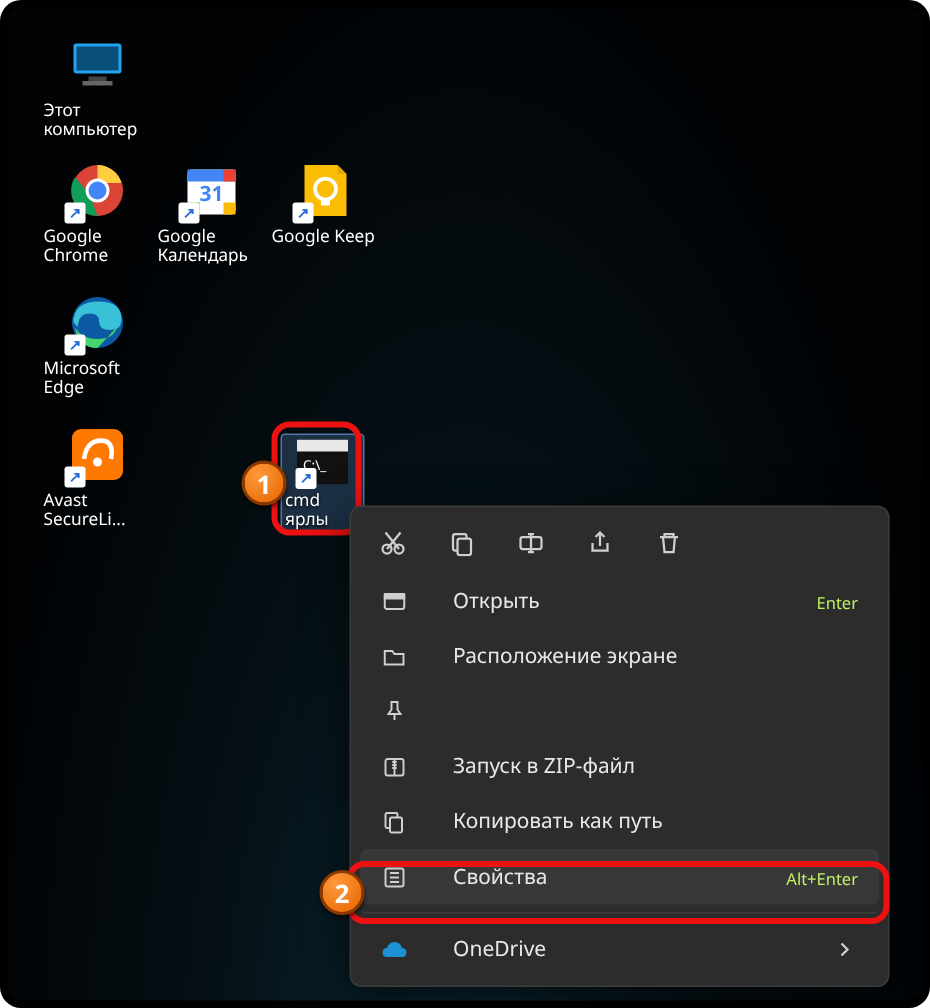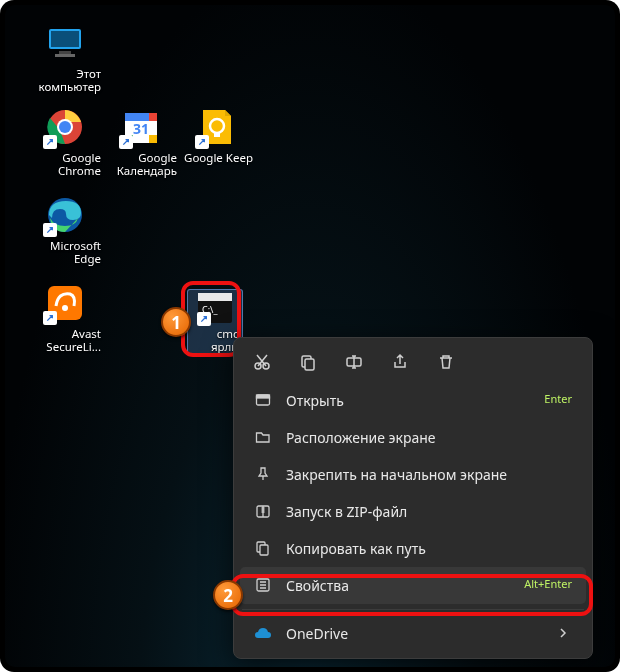--- a/index.html
+++ b/index.html
@@ -5,35 +5,35 @@
   * { box-sizing: border-box; margin: 0; padding: 0; }
   html, body { width: 620px; height: 672px; overflow: hidden; font-family: "Segoe UI", system-ui, sans-serif; }
   .frame { width: 620px; height: 672px; background: #000; padding: 5px; border-radius: 14px; }
   .desktop {
     position: relative; width: 100%; height: 100%;
     background: radial-gradient(ellipse at 50% 110%, #0a2a38 0%, #051015 40%, #010305 75%);
     border-radius: 10px; overflow: hidden;
   }
 
   
-  .di { position: absolute; width: 72px; text-align: right; color: #fff; font-size: 11.5px; line-height: 1.15; cursor: pointer; }
+  .di { position: absolute; width: 72px; text-align: left; color: #fff; font-size: 11.5px; line-height: 1.15; cursor: pointer; }
   .di .ic { width: 40px; height: 40px; margin: 0 auto 4px; display: flex; align-items: center; justify-content: center; position: relative; }
   .di .lbl { text-shadow: 0 1px 2px #000; }
   .shortcut-arrow { position: absolute; bottom: -2px; left: -2px; width: 14px; height: 14px; background: #fff; border-radius: 2px; display: flex; align-items: center; justify-content: center; font-size: 10px; color: #2a6fd4; font-weight: bold; }
 
   
   .cm {
     position: absolute; left: 228px; top: 332px; width: 360px;
     background: #2c2c2c; border: 1px solid #3c3c3c; border-radius: 8px;
     box-shadow: 0 8px 30px rgba(0,0,0,.7); color: #e8e8e8;
     padding: 6px; font-size: 14px;
   }
   .cm-iconrow { display: flex; gap: 26px; padding: 8px 12px 10px; }
   .cm-iconrow .ib { width: 20px; height: 20px; display: flex; align-items: center; justify-content: center; cursor: pointer; color: #d0d0d0; }
-  .cm-item { display: flex; align-items: flex-start; gap: 14px; padding: 9px 14px; border-radius: 5px; cursor: pointer; }
+  .cm-item { display: flex; align-items: flex-end; gap: 30px; padding: 9px 14px; border-radius: 5px; cursor: pointer; }
   .cm-item:hover, .cm-item.hovered { background: #383838; }
   .cm-item .mi { width: 18px; height: 18px; display: flex; align-items: center; justify-content: center; flex: none; color: #cfcfcf; }
   .cm-item .txt { flex: 1; }
   .cm-item .accel { color: #bef264; font-size: 11px; }
   .cm-sep { height: 1px; background: #3c3c3c; margin: 5px 2px; }
 
   
   .callout { position: absolute; border: 4px solid #e11; border-radius: 12px; pointer-events: none; }
   .badge { position: absolute; width: 30px; height: 30px; border-radius: 50%; background: radial-gradient(circle at 35% 30%, #ff9a3a, #e56400); border: 2px solid #8a3800; color: #fff; font-weight: bold; display: flex; align-items: center; justify-content: center; font-size: 17px; box-shadow: 0 2px 3px rgba(0,0,0,.6); }
 
@@ -192,21 +192,20 @@
             </svg>
           </span>
       <span class="txt">Расположение экране</span>
     </div>
     <div class="cm-item">
       <span class="mi">
             <svg width="16" height="16" viewBox="0 0 16 16" stroke="#cfcfcf" fill="none" stroke-width="1.3">
               <path d="M6 2 h4 v5 l2 3 h-8 l2 -3 Z M8 10 v4"></path>
             </svg>
           </span>
-      <span class="txt">Закрепить на начальном экране</span>
     </div>
     <div class="cm-item">
       <span class="mi">
             <svg width="16" height="16" viewBox="0 0 16 16" stroke="#cfcfcf" fill="none" stroke-width="1.3">
               <rect x="2" y="3" width="12" height="11" rx="1.5"></rect>
               <path d="M8 3 v11 M6.5 5 h3 M6.5 7 h3 M6.5 9 h3"></path>
             </svg>
           </span>
       <span class="txt">Запуск в ZIP-файл</span>
     </div>

